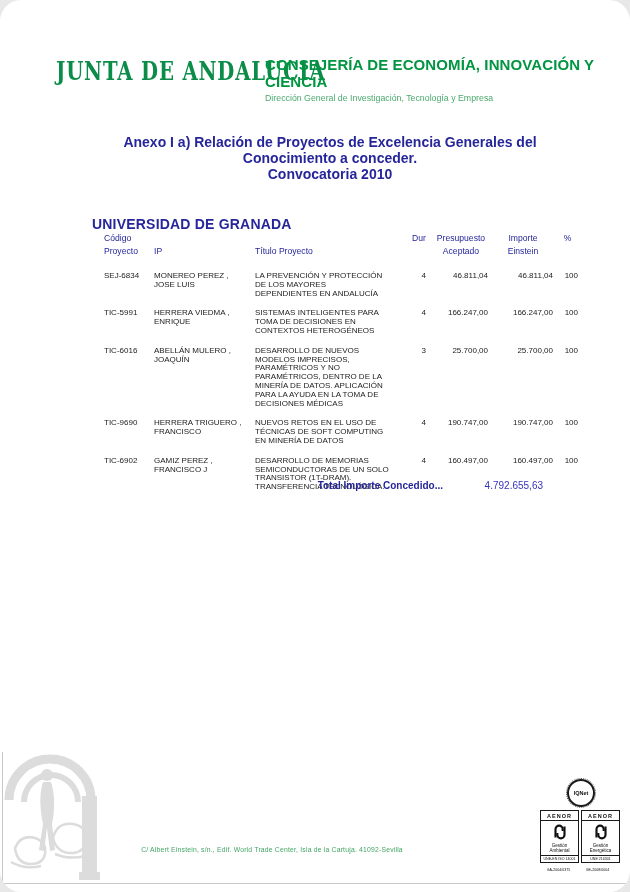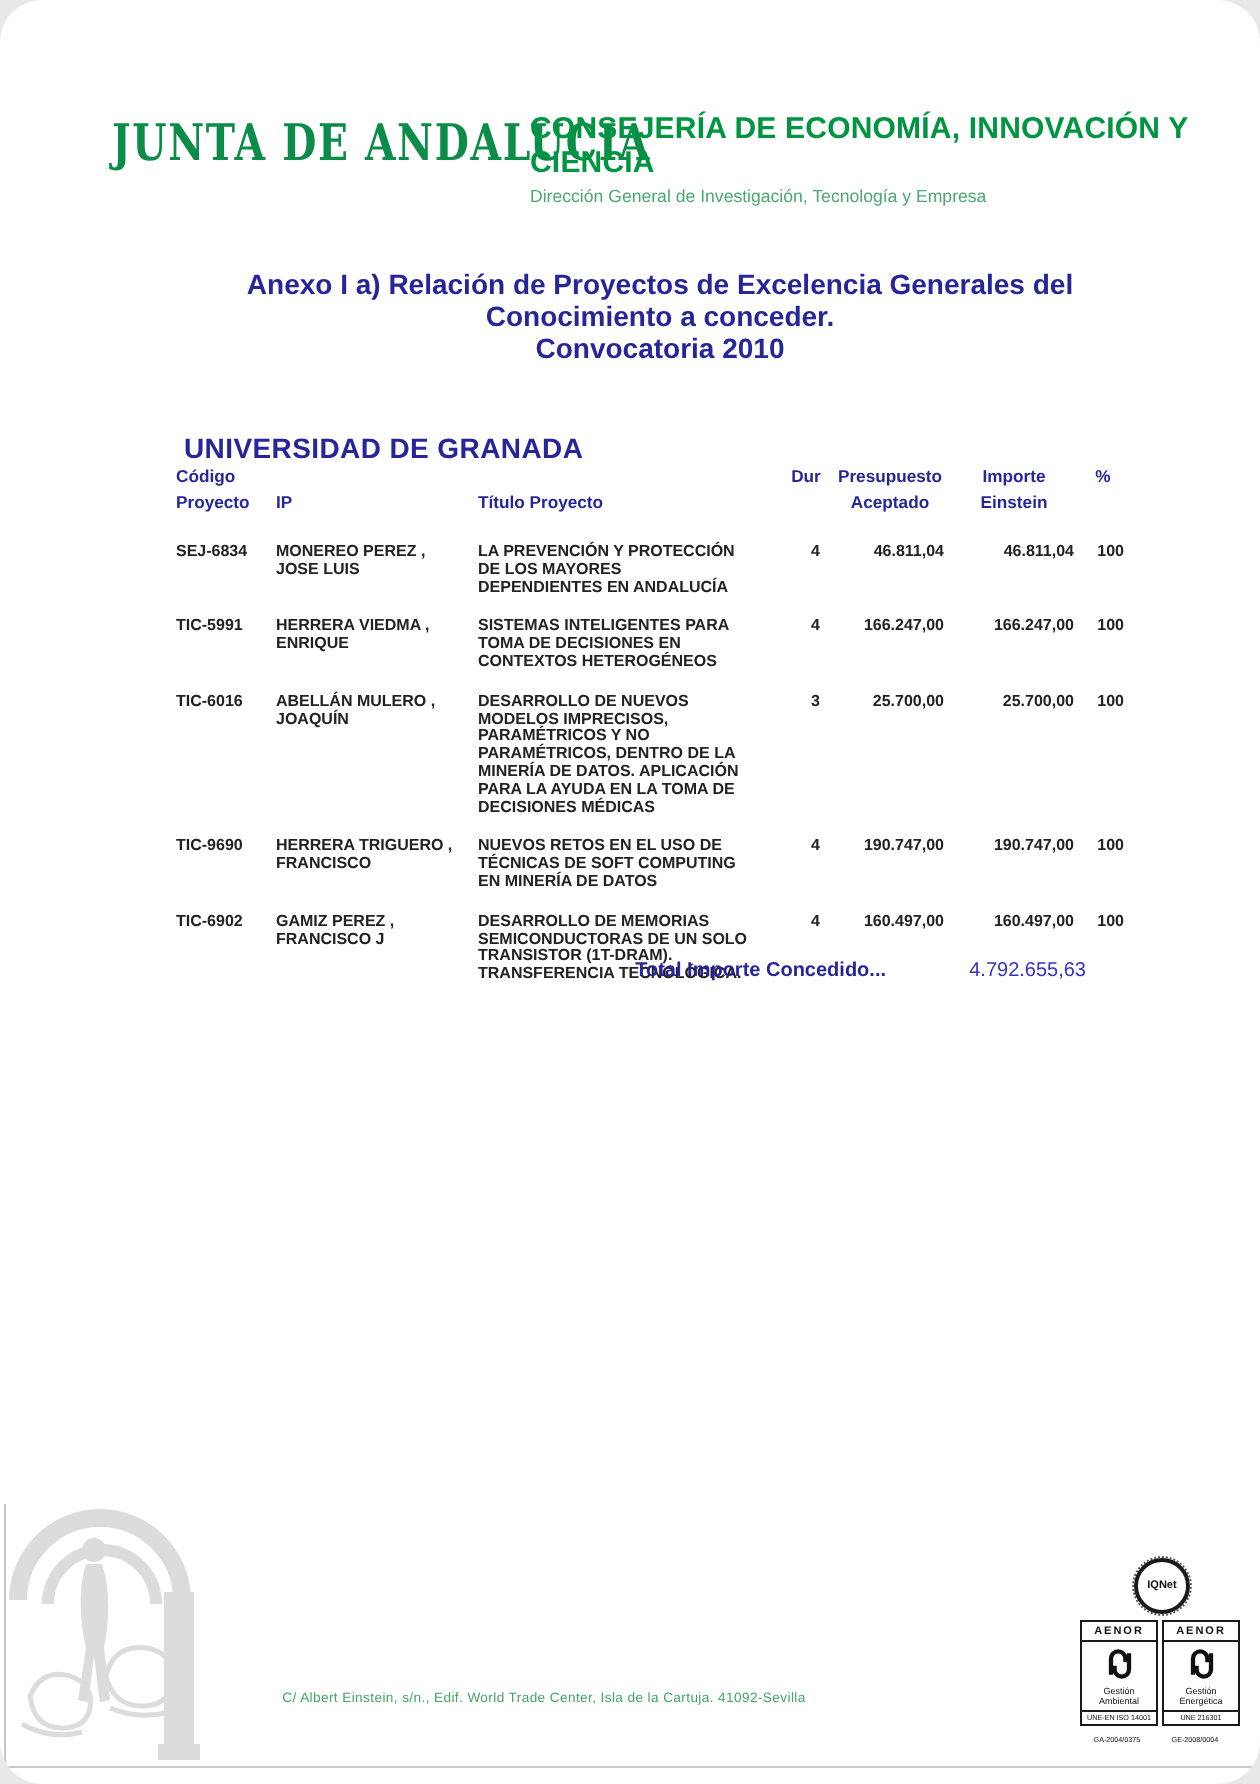--- a/index.html
+++ b/index.html
@@ -24,21 +24,21 @@
   
   .doc-title{
     position:absolute; left:92px; top:134px; width:476px; text-align:center;
     color:#26269A; font-weight:700; font-size:14px; line-height:16px;
   }
   .section-title{
     position:absolute; left:92px; top:216px;
     color:#26269A; font-weight:700; font-size:14px; letter-spacing:0.2px;
   }
   
-  .tbl{position:absolute; left:88px; top:232px; width:476px;font-weight:bold;}
+  .tbl{position:absolute; left:104px; top:232px; width:476px;}
   .t-head,.t-row{
     display:grid;
     grid-template-columns:50px 101px 152px 24px 60px 64px 25px;
   }
   .t-head{color:#26269A; font-size:8.6px; line-height:13px; margin-bottom:14px;}
   .t-head .hc{white-space:pre-line;}
   .t-head .hc.left{text-align:left;}
   .t-head .hc.cen{text-align:center;}
   .t-row{font-size:8px; line-height:8.8px; margin-bottom:11px; color:#222;}
   .t-row .c{white-space:pre-line;}

